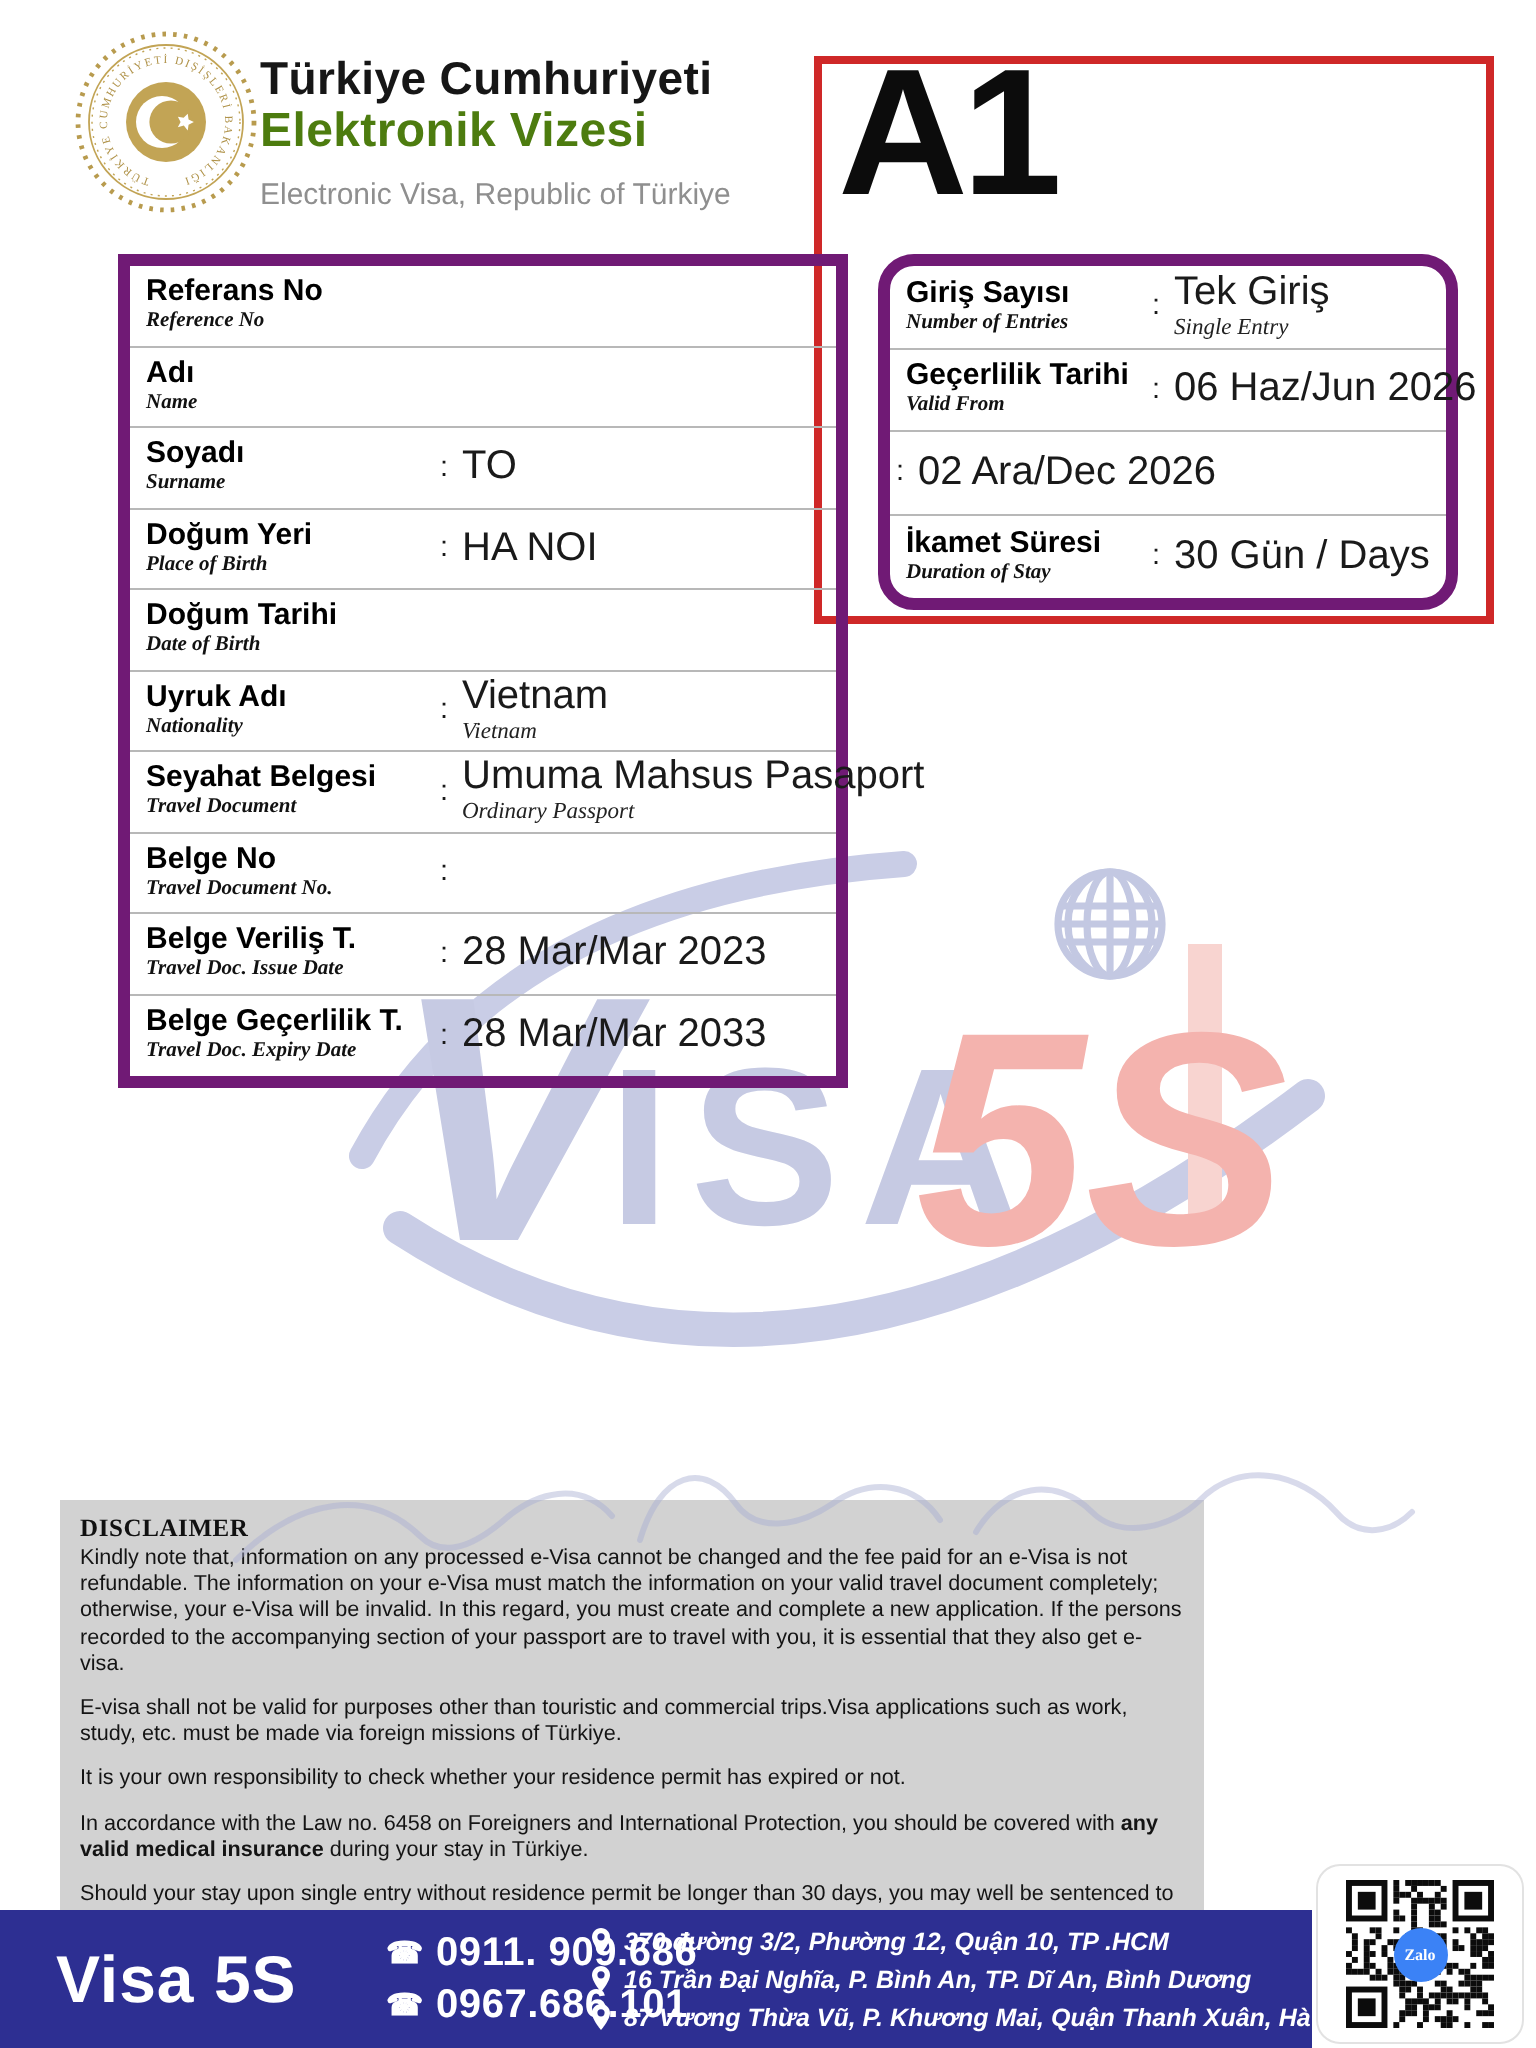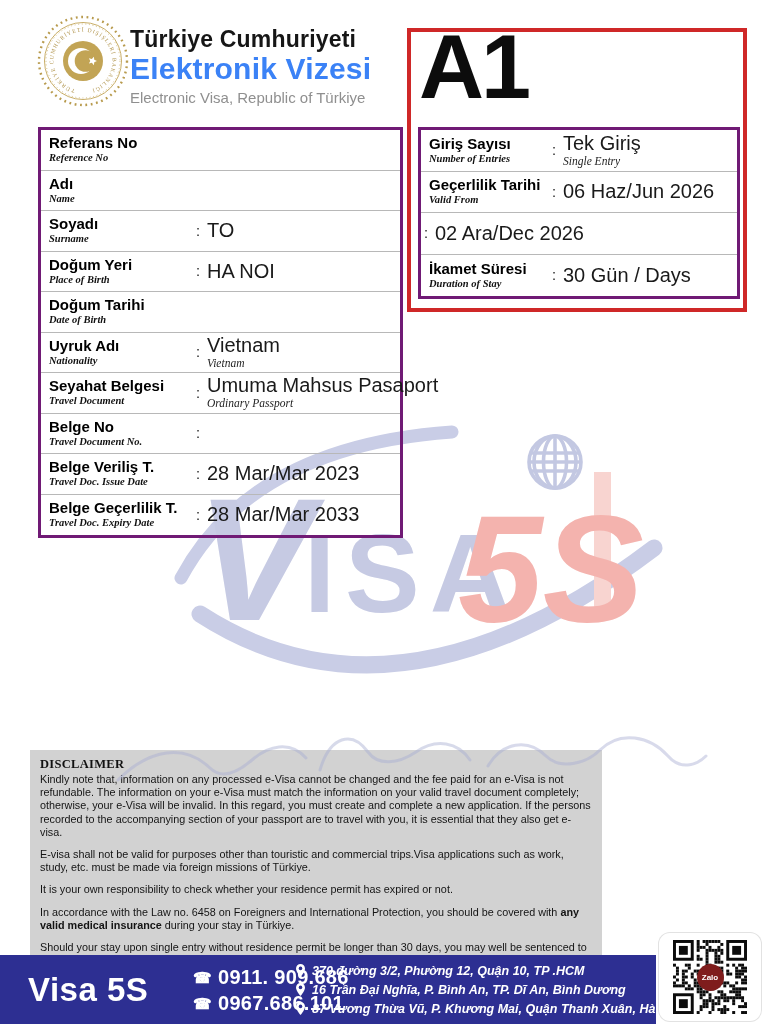--- a/index.html
+++ b/index.html
@@ -3,31 +3,31 @@
 <meta charset="utf-8">
 <style>
   html,body{margin:0;padding:0;}
   body{width:768px;height:1024px;background:#ffffff;font-family:"Liberation Sans",sans-serif;position:relative;overflow:hidden;}
   .page{position:relative;width:768px;height:1024px;background:#fff;}
   .layer{position:absolute;z-index:1;}
 
   
   .emblem{left:36px;top:14px;width:94px;height:94px;}
   .title1{left:130px;top:26px;font-size:23px;font-weight:bold;color:#161616;letter-spacing:.2px;}
-  .title2{left:130px;top:52px;font-size:30px;font-weight:bold;color:#3b82f6;letter-spacing:.2px;}
+  .title2{left:130px;top:52px;font-size:24px;font-weight:bold;color:#4d7c0f;letter-spacing:.2px;}
   .subtitle{left:130px;top:89px;font-size:15px;color:#8f8f8f;}
 
   
   .redbox{left:407px;top:28px;width:340px;height:284px;border:4px solid #cf2828;box-sizing:border-box;background:transparent;}
   .a1{position:absolute;left:8px;top:-14px;font-size:90px;font-weight:bold;color:#0c0c0c;letter-spacing:-3px;line-height:1.1;}
 
   
-  .vtable{border:3px solid #701a75;background:transparent;box-sizing:border-box;}
+  .vtable{border:6px solid #701a75;background:transparent;box-sizing:border-box;margin-left:21px;}
   .left-table{left:38px;top:127px;width:365px;}
-  .right-table{position:absolute;left:7px;top:95px;width:322px;}
+  .right-table{position:absolute;left:7px;top:95px;width:290px;border-radius:18px;}
   .trow{display:flex;align-items:center;border-bottom:1px solid #b8b8b8;box-sizing:border-box;padding:2px 0;}
   .left-table .trow{height:40.5px;}
   .right-table .trow{height:41.5px;}
   .trow:last-child{border-bottom:none;}
   .tlabel{padding-left:8px;box-sizing:border-box;flex:0 0 auto;}
   .left-table .tlabel{width:152px;}
   .right-table .tlabel{width:128px;}
   .ltr{font-size:15px;font-weight:bold;color:#000;line-height:1.12;white-space:nowrap;}
   .len{font-family:"Liberation Serif",serif;font-style:italic;font-weight:bold;font-size:10.5px;color:#111;line-height:1.15;white-space:nowrap;}
   .tval{display:flex;align-items:center;flex:1 1 auto;}
@@ -52,21 +52,21 @@
   .brand{position:absolute;left:28px;top:50%;transform:translateY(-50%);color:#fff;font-size:33px;font-weight:bold;letter-spacing:.5px;}
   .phones{position:absolute;left:193px;top:50%;transform:translateY(-50%);display:flex;flex-direction:column;gap:3px;}
   .phone-row{display:flex;align-items:center;gap:6px;color:#fff;font-size:20px;font-weight:bold;letter-spacing:.3px;}
   .phone-glyph{font-size:15px;line-height:1;}
   .addresses{position:absolute;left:296px;top:50%;transform:translateY(-50%);display:flex;flex-direction:column;gap:5px;}
   .addr-row{display:flex;align-items:center;gap:7px;color:#fff;font-size:12.5px;font-weight:bold;font-style:italic;white-space:nowrap;}
   .addr-row svg{flex:0 0 auto;}
 
   
   .qr{position:absolute;left:658px;top:932px;width:104px;height:90px;background:#fff;border-radius:12px;z-index:7;display:flex;align-items:center;justify-content:center;box-shadow:0 0 0 1px #e2e2e2 inset;}
-  .qr-badge{position:absolute;width:27px;height:27px;border-radius:50%;background:#7f1d1d;color:#fff;display:flex;align-items:center;justify-content:center;font-size:8px;font-weight:bold;}
+  .qr-badge{position:absolute;width:27px;height:27px;border-radius:50%;background:#3b82f6;color:#fff;display:flex;align-items:center;justify-content:center;font-size:8px;font-weight:bold;font-family:Liberation Serif, serif;}
 </style>
 </head>
 <body>
 
 <div class="page">
 
   <svg class="wm" viewBox="0 0 768 1024" width="768" height="1024">
 
     <path d="M 452 432 Q 252 446 181 578" fill="none" stroke="#c9cde6" stroke-width="13" stroke-linecap="round"></path>
     <path d="M 200 614 Q 398 742 654 548" fill="none" stroke="#c9cde6" stroke-width="17" stroke-linecap="round"></path>

